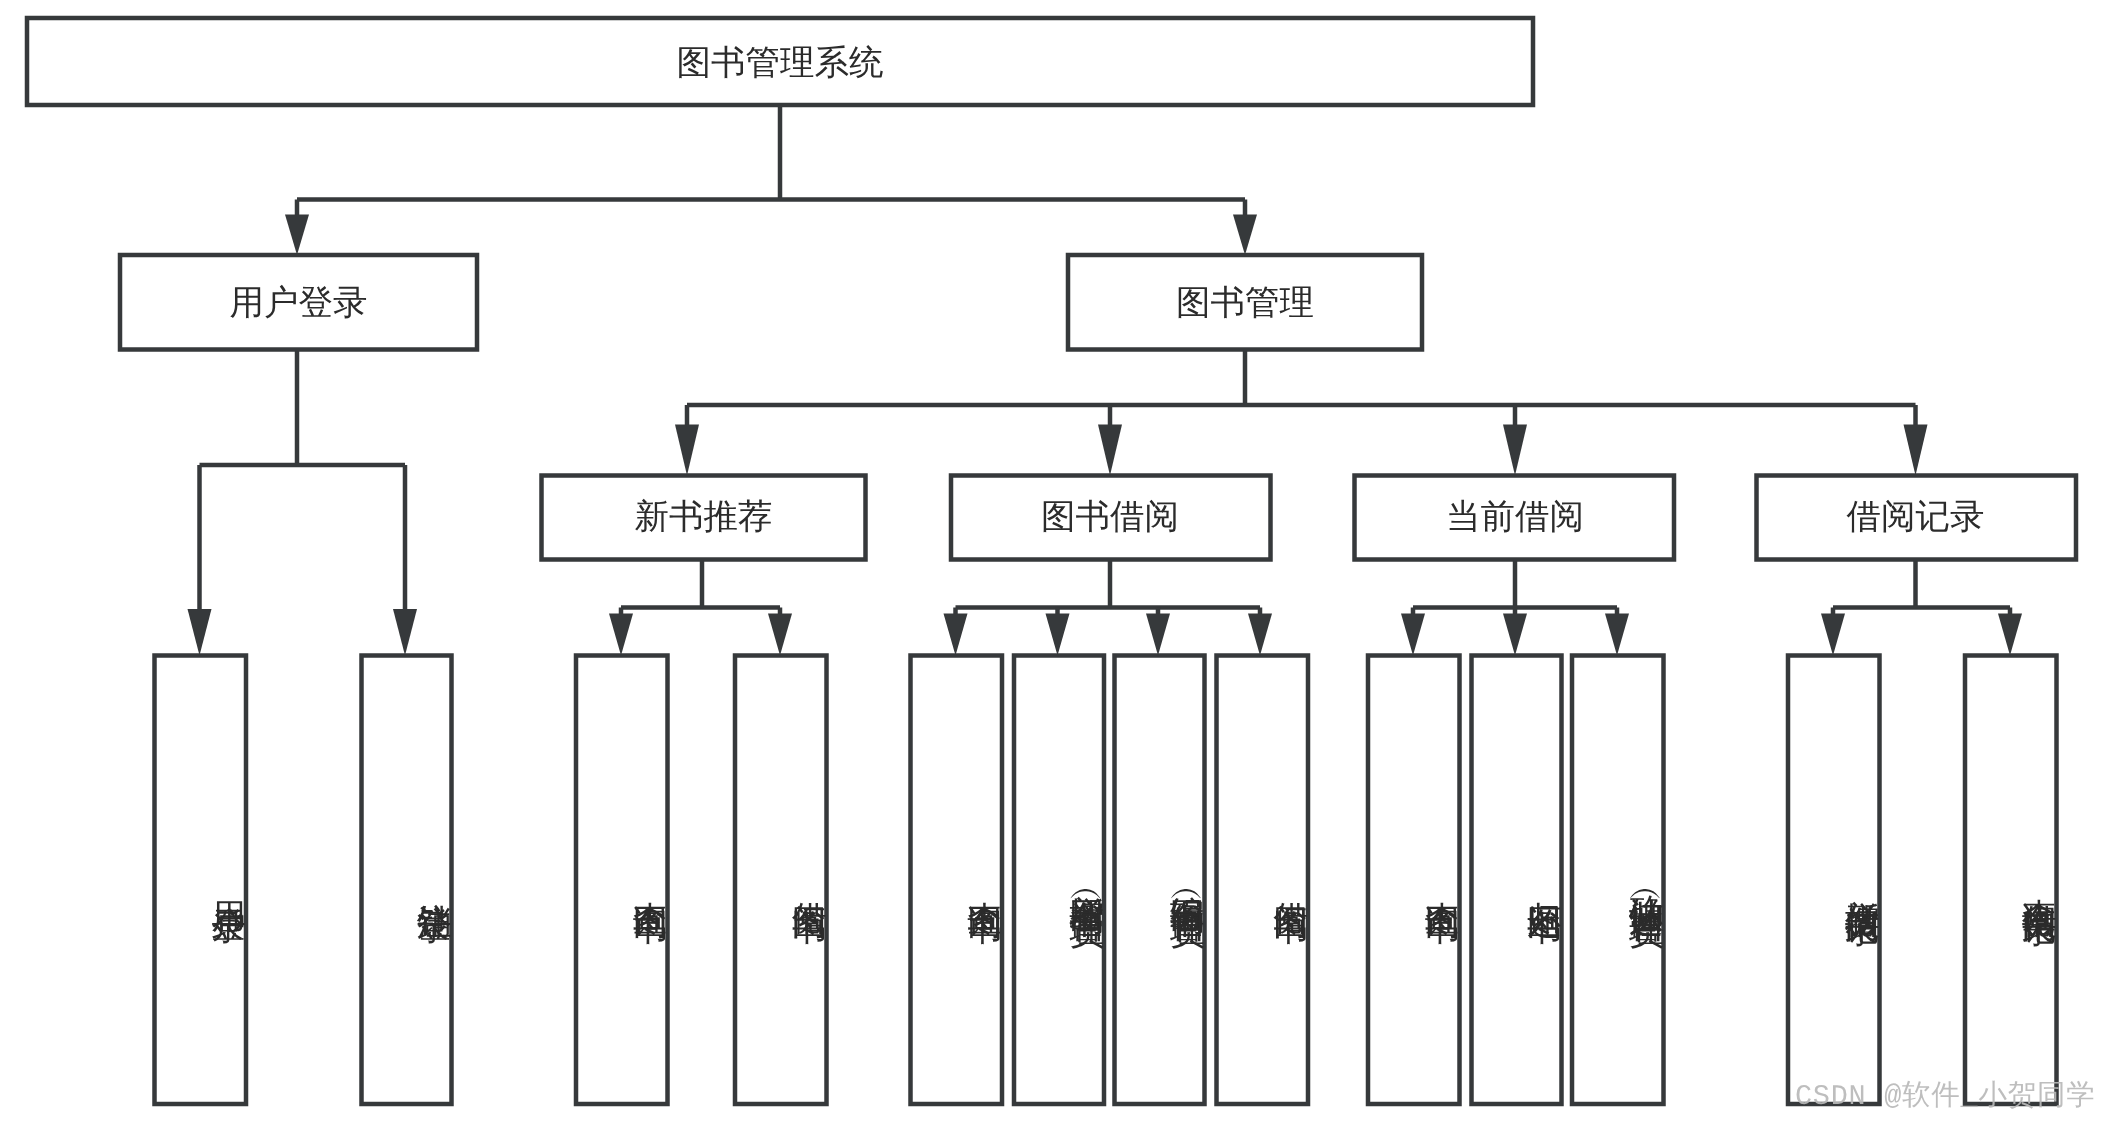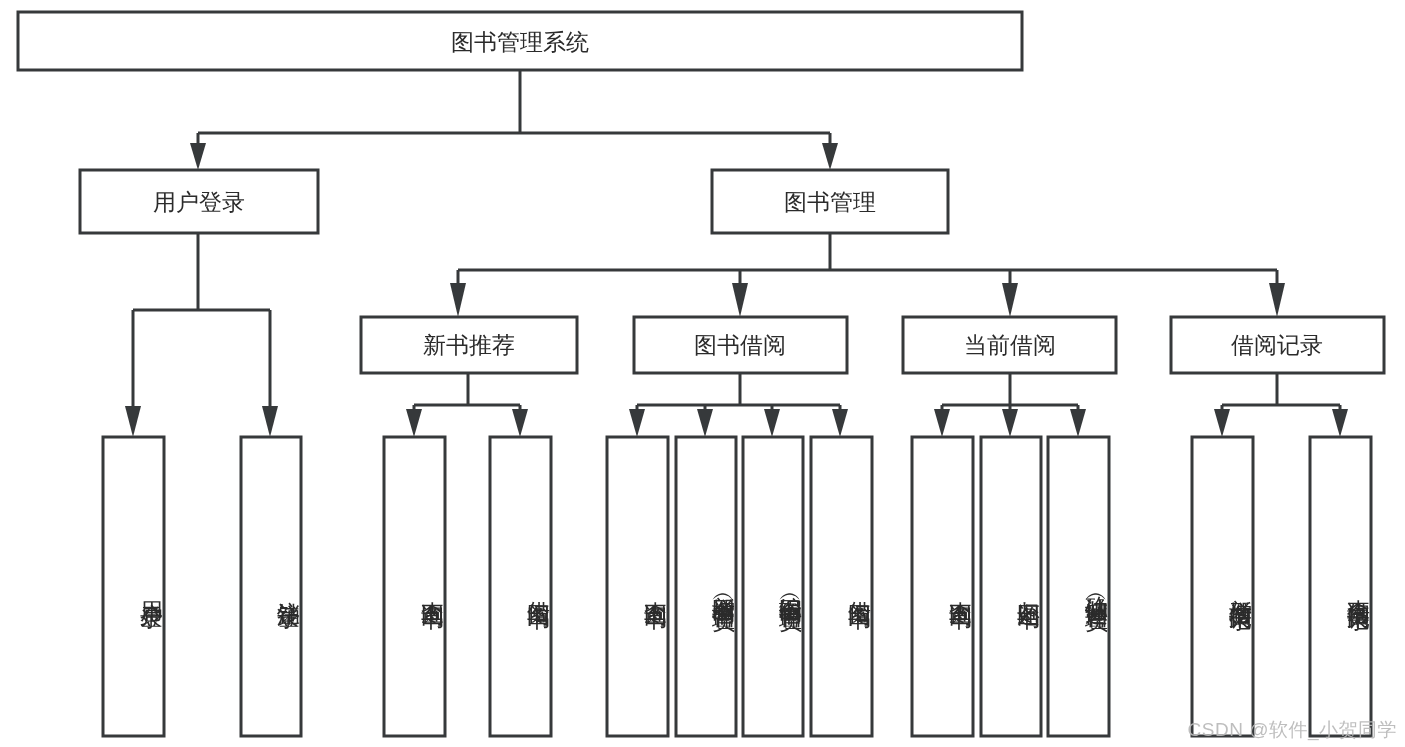--- a/index.html
+++ b/index.html
@@ -58,21 +58,21 @@
     letter-spacing: 2px;
     color: #2b2b2b;
     text-align: center;
     white-space: nowrap;
     pointer-events: none;
   }
   .watermark {
     position: absolute;
     right: 8px;
     bottom: 4px;
-    font-family: Liberation Sans, sans-serif;
+    font-family: Liberation Mono, monospace;
     font-size: 19px;
     color: #b9b9b9;
     opacity: 0.92;
     white-space: nowrap;
     letter-spacing: 0.5px;
   }
 </style>
 </head>
 <body>
 

